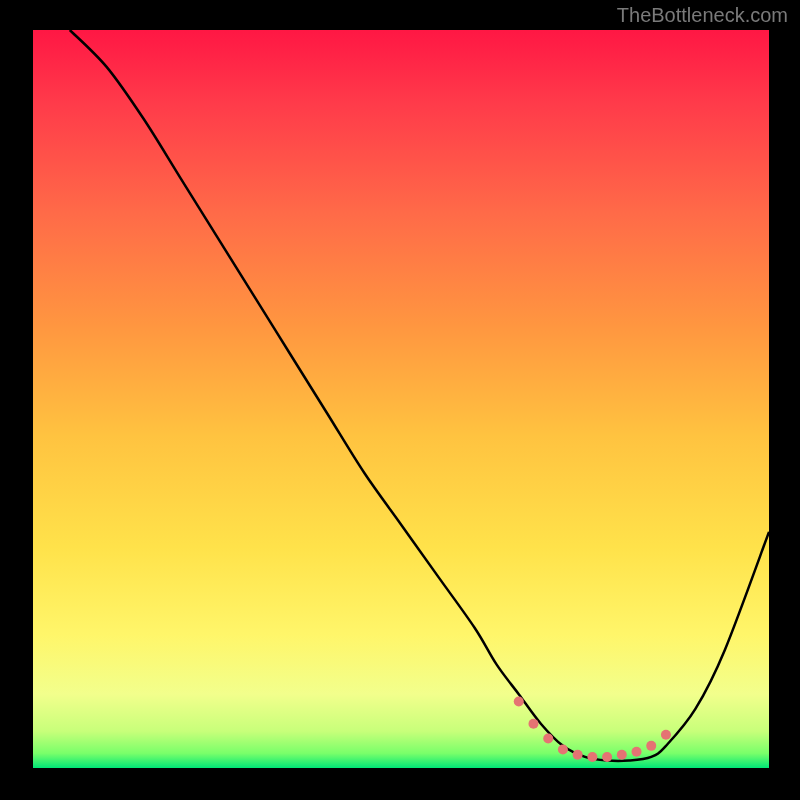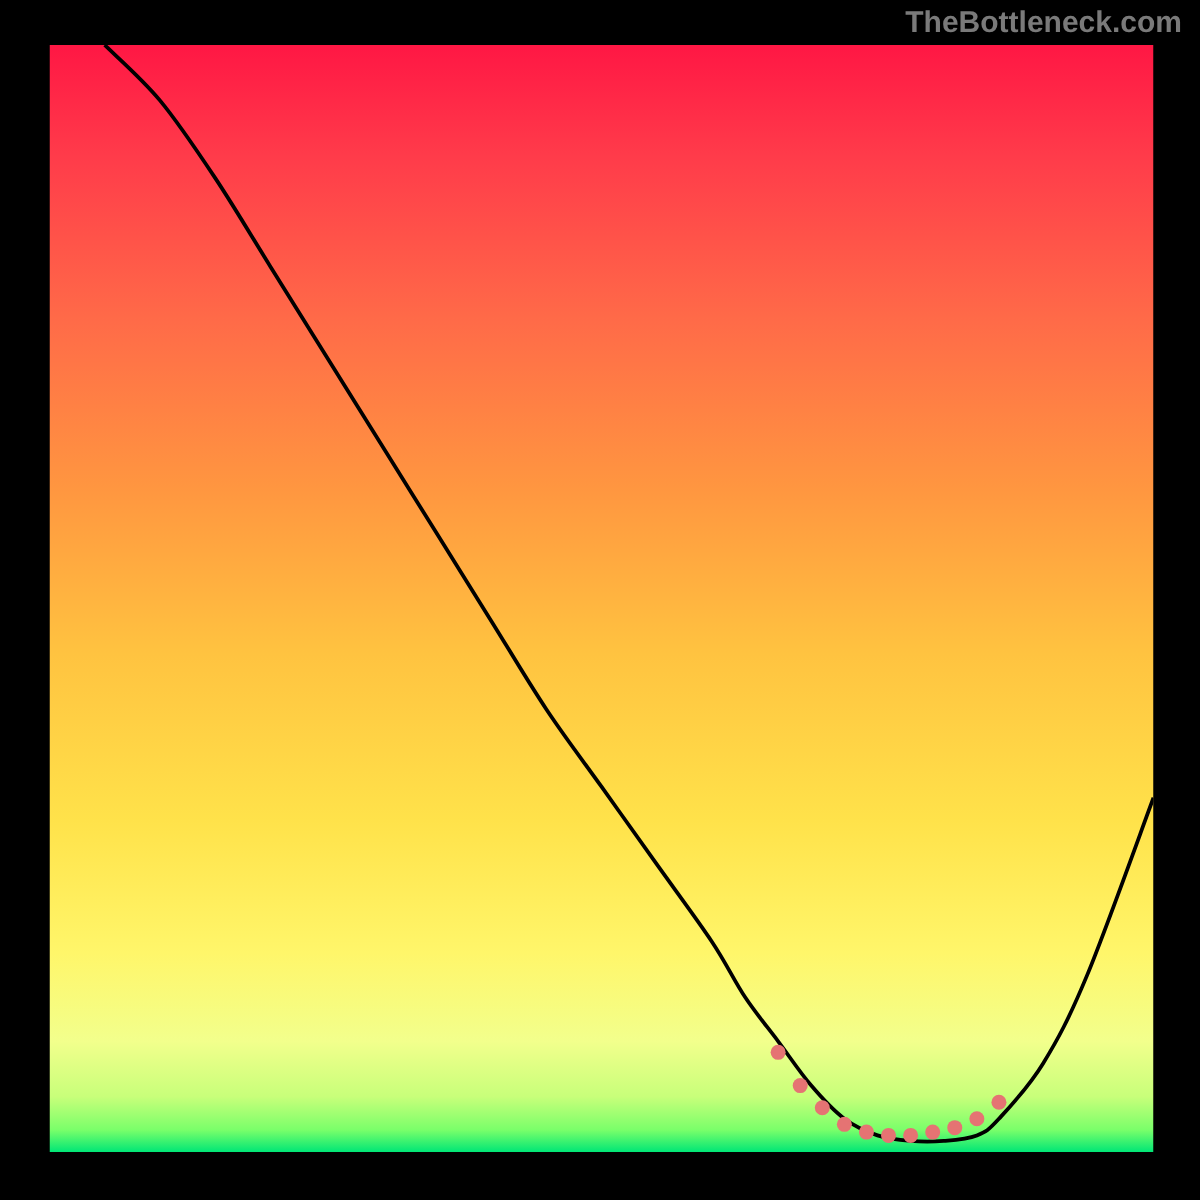--- a/index.html
+++ b/index.html
@@ -10,21 +10,21 @@
     background: #000;
     position: relative;
     font-family: Arial, sans-serif;
   }
   .attribution {
     position: absolute;
     top: 4px;
     right: 12px;
     color: #7a7a7a;
     font-size: 20px;
-    font-weight: 700;
+    font-weight: 400;
     z-index: 10;
   }
   .plot-area {
     position: absolute;
     left: 33px;
     top: 30px;
     width: 736px;
     height: 738px;
   }
   svg {

